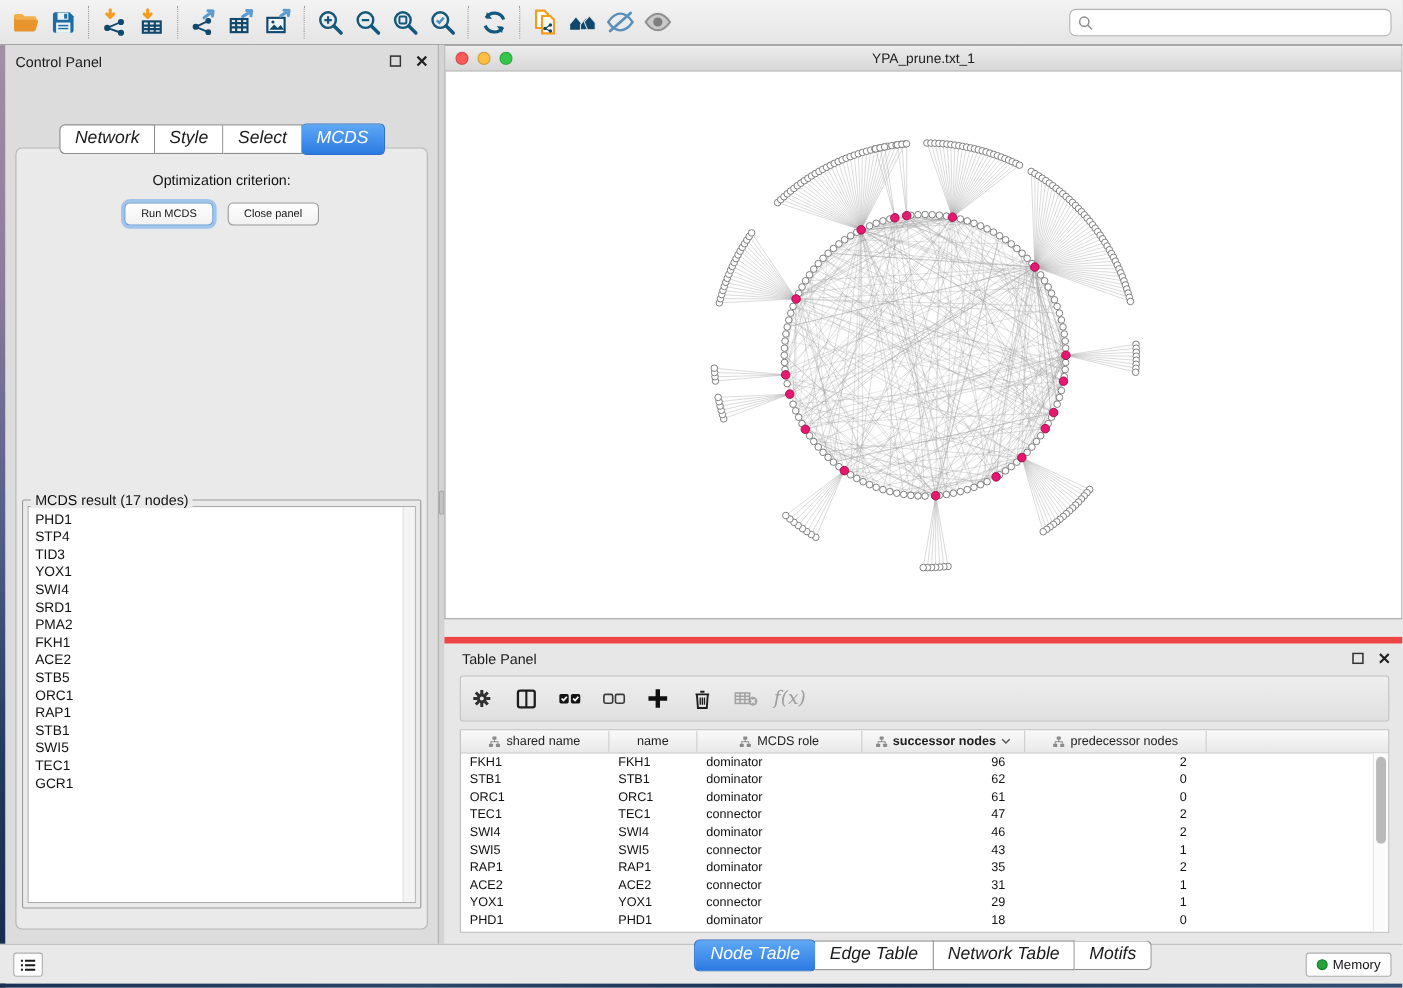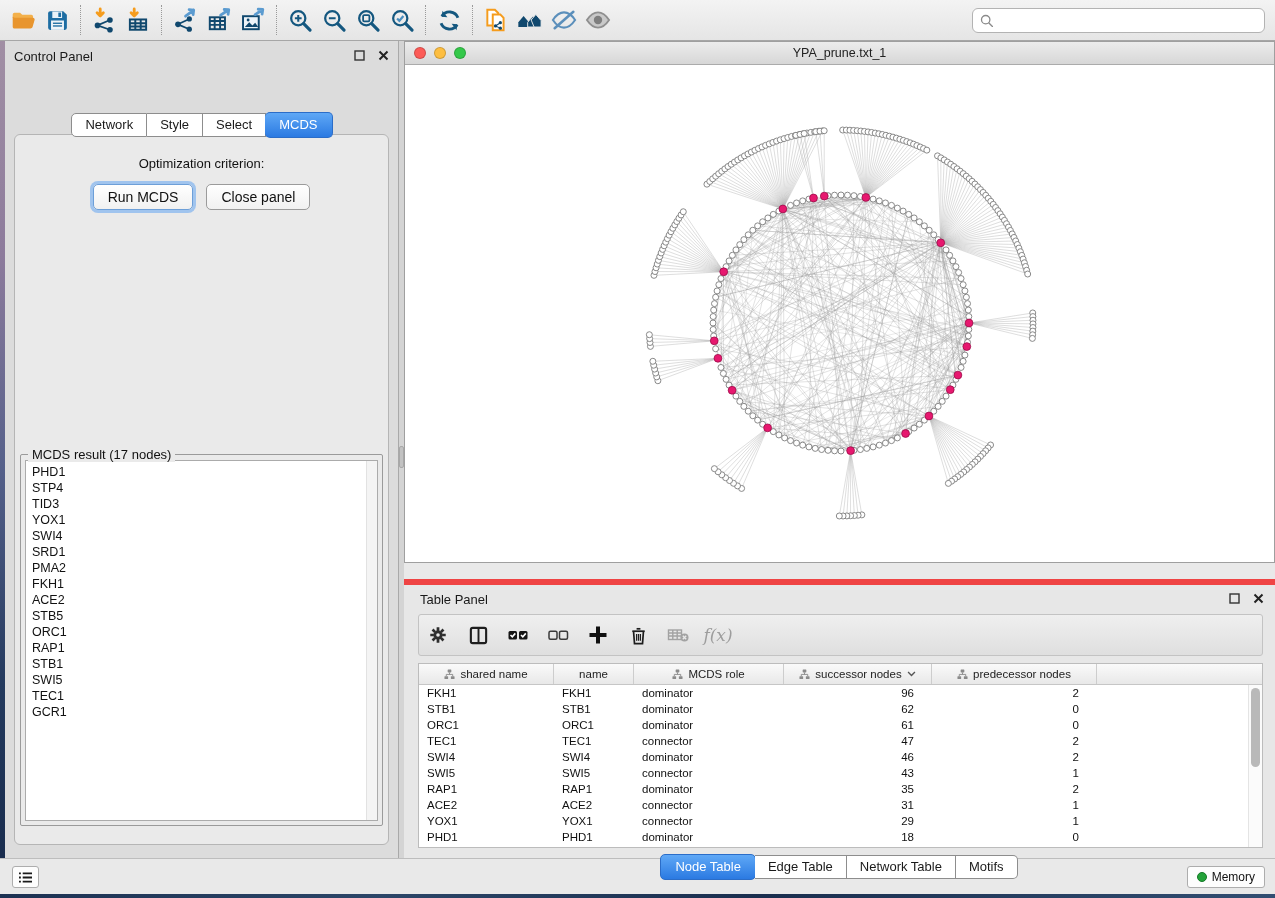--- a/index.html
+++ b/index.html
@@ -24,38 +24,38 @@
 
   
   .control-panel { position:absolute; left:5px; top:41px; width:394px; height:817px;
     background:#dcdcdc; border-right:1px solid #a9a9a9; }
   .cp-header { height:28px; position:relative; }
   .cp-title { position:absolute; left:9px; top:8px; font-size:13px; color:#1a1a1a; }
   .win-btns { position:absolute; right:8px; top:7px; display:flex; gap:10px; }
   .win-btn { width:14px; height:14px; display:flex; align-items:center; justify-content:center; cursor:default; }
 
   .seg-tabs { position:absolute; left:0; right:0; top:72px; display:flex; justify-content:center; z-index:3; }
-  .seg-tab { font-size:13px; color:#1a1a1a; background:#fff; border:1px solid #8d8d8d; border-left:none;
-    padding:3px 13px 4px; cursor:default; }
+  .seg-tab { font-size:16px; color:#1a1a1a; background:#fff; border:1px solid #8d8d8d; border-left:none;
+    padding:3px 13px 4px; cursor:default;font-style:italic; }
   .seg-tab:first-child { border-left:1px solid #8d8d8d; border-radius:5px 0 0 5px; }
   .seg-tab:last-child { border-radius:0 5px 5px 0; }
   .seg-tab.selected { background:linear-gradient(#5fa8f6,#2b7ae2); color:#fff; border-color:#2b6dc8;
     border-radius:5px; margin:-1px -1px; padding:4px 14px 5px; }
 
   .cp-body { position:absolute; left:9px; right:9px; top:93px; bottom:13px;
     background:#eaeaea; border:1px solid #b5b5b5; border-radius:6px; }
   .crit-label { text-align:center; margin-top:21px; font-size:13px; color:#111; }
   .dropdown { width:312px; height:25px; margin:11px auto 0; background:#fff; border:1px solid #b1b1b1;
     border-radius:5px; display:flex; align-items:center; position:relative; cursor:default; }
   .dropdown .dd-text { flex:1; font-size:13px; color:#111; padding-left:10px; white-space:nowrap; }
   .dd-cap { width:21px; height:25px; margin:-1px -1px -1px 0; border-radius:0 5px 5px 0;
     background:linear-gradient(#6cb0f8,#2e7ce2); display:flex; flex-direction:column;
     align-items:center; justify-content:center; gap:2px; }
   .btn-row { display:flex; justify-content:center; gap:13px; margin-top:13px; }
-  .cbtn { font-size:14px; color:#111; background:linear-gradient(#ffffff,#f1f1f1); border:1px solid #9b9b9b;
+  .cbtn { font-size:10px; color:#111; background:linear-gradient(#ffffff,#f1f1f1); border:1px solid #9b9b9b;
     border-radius:5px; padding:4px 14px; cursor:default; }
   .cbtn.focused { box-shadow:0 0 0 3px rgba(110,170,240,.6); border-color:#6d9fd8; }
 
   .mcds-fieldset { position:absolute; left:5px; right:5px; bottom:18px; height:372px; }
   .mcds-legend { position:absolute; left:8px; top:-7px; background:#eaeaea; padding:0 4px; font-size:13px; color:#111; z-index:2; }
   .mcds-box { position:absolute; inset:0; border:1px solid #9a9a9a; border-radius:2px; }
   .mcds-list { position:absolute; left:5px; right:5px; top:6px; bottom:5px; background:#fff;
     border:1px solid #ababab; overflow:hidden; padding:3px 0 0 6px; }
   .mcds-track { position:absolute; right:6px; top:7px; bottom:6px; width:11px; background:#f4f4f4;
     border-left:1px solid #e2e2e2; }
@@ -1232,21 +1232,21 @@
           <svg width="11" height="11" viewBox="0 0 12 12">
             <g fill="#8a8a8a">
               <rect x="4" y="0.5" width="4" height="3.2" rx="0.6"></rect>
               <rect x="0.5" y="7.8" width="4" height="3.2" rx="0.6"></rect>
               <rect x="7.5" y="7.8" width="4" height="3.2" rx="0.6"></rect>
             </g>
             <path d="M6 3.7v2.2M2.5 7.8V5.9h7v1.9" fill="none" stroke="#8a8a8a" stroke-width="1"></path>
           </svg>
           <span>MCDS role</span>
         </div>
-        <div class="th" style="width: 148px;">
+        <div class="th" style="width: 148px; font-weight: bold;">
           <svg width="11" height="11" viewBox="0 0 12 12">
             <g fill="#8a8a8a">
               <rect x="4" y="0.5" width="4" height="3.2" rx="0.6"></rect>
               <rect x="0.5" y="7.8" width="4" height="3.2" rx="0.6"></rect>
               <rect x="7.5" y="7.8" width="4" height="3.2" rx="0.6"></rect>
             </g>
             <path d="M6 3.7v2.2M2.5 7.8V5.9h7v1.9" fill="none" stroke="#8a8a8a" stroke-width="1"></path>
           </svg>
           <span>successor nodes</span>
           <svg width="9" height="6" viewBox="0 0 10 7">

